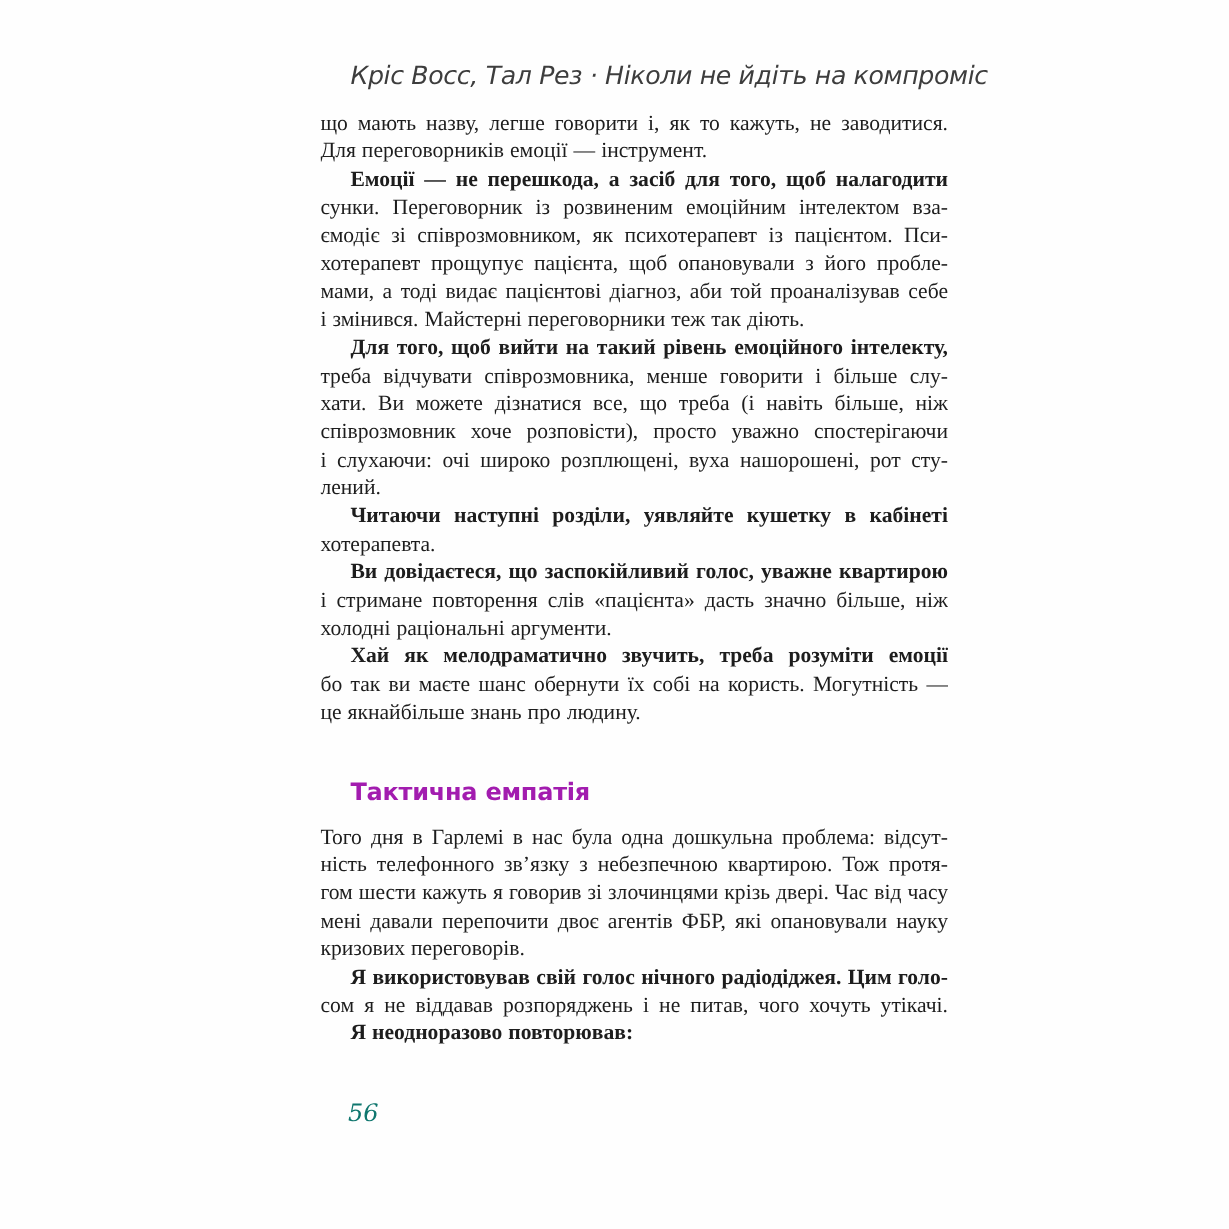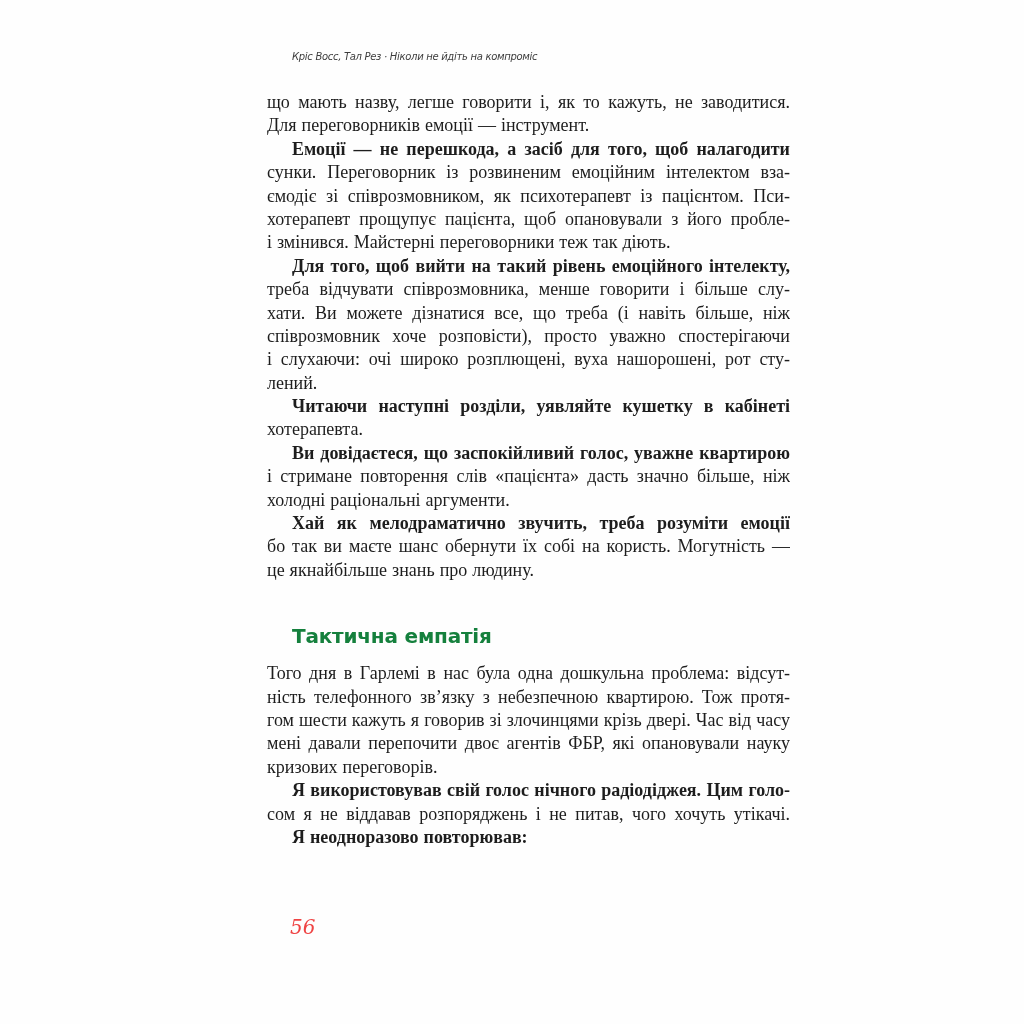--- a/index.html
+++ b/index.html
@@ -14,21 +14,21 @@
     height: 1024px;
     background: #fefefe;
     overflow: hidden;
   }
   .running-header {
     position: absolute;
     left: 292px;
     top: 51px;
     font-family: "DejaVu Sans", sans-serif;
     font-style: italic;
-    font-size: 10px;
+    font-size: 21px;
     letter-spacing: -0.3px;
     color: #3d3d3d;
   }
   .text-block {
     position: absolute;
     left: 267px;
     top: 91px;
     width: 523px;
     font-size: 18px;
     line-height: 23.4px;
@@ -46,49 +46,50 @@
     text-align: right;
     text-align-last: left;
   }
   .line.indent { text-indent: 25px; font-weight: bold; }
   .section-heading {
     margin: 41px 0 13px 25px;
     font-family: "DejaVu Sans", "Liberation Sans", sans-serif;
     font-weight: bold;
     font-size: 20px;
     line-height: 26px;
-    color: #15803d;
+    color: #a21caf;
     letter-spacing: -0.2px;
   }
   .page-number {
     position: absolute;
     left: 290px;
     top: 915px;
     font-family: "DejaVu Serif", serif;
     font-style: italic;
     font-size: 20px;
-    color: #ef4444;
+    color: #0f766e;
   }
 </style>
 </head>
 <body>
 
 <div class="page">
   <div class="running-header">Кріс Восс, Тал Рез · Ніколи не йдіть на компроміс</div>
 
   <div class="text-block">
       <div class="para">
         <div class="line">що мають назву, легше говорити і, як то кажуть, не заводитися.</div>
         <div class="line last">Для переговорників емоції — інструмент.</div>
       </div>
       <div class="para">
         <div class="line indent">Емоції — не перешкода, а засіб для того, щоб налагодити сто-</div>
         <div class="line">сунки. Переговорник із розвиненим емоційним інтелектом вза-</div>
         <div class="line">ємодіє зі співрозмовником, як психотерапевт із пацієнтом. Пси-</div>
         <div class="line">хотерапевт прощупує пацієнта, щоб опановували з його пробле-</div>
+        <div class="line">мами, а тоді видає пацієнтові діагноз, аби той проаналізував себе</div>
         <div class="line last">і змінився. Майстерні переговорники теж так діють.</div>
       </div>
       <div class="para">
         <div class="line indent">Для того, щоб вийти на такий рівень емоційного інтелекту,</div>
         <div class="line">треба відчувати співрозмовника, менше говорити і більше слу-</div>
         <div class="line">хати. Ви можете дізнатися все, що треба (і навіть більше, ніж</div>
         <div class="line">співрозмовник хоче розповісти), просто уважно спостерігаючи</div>
         <div class="line">і слухаючи: очі широко розплющені, вуха нашорошені, рот сту-</div>
         <div class="line last">лений.</div>
       </div>

